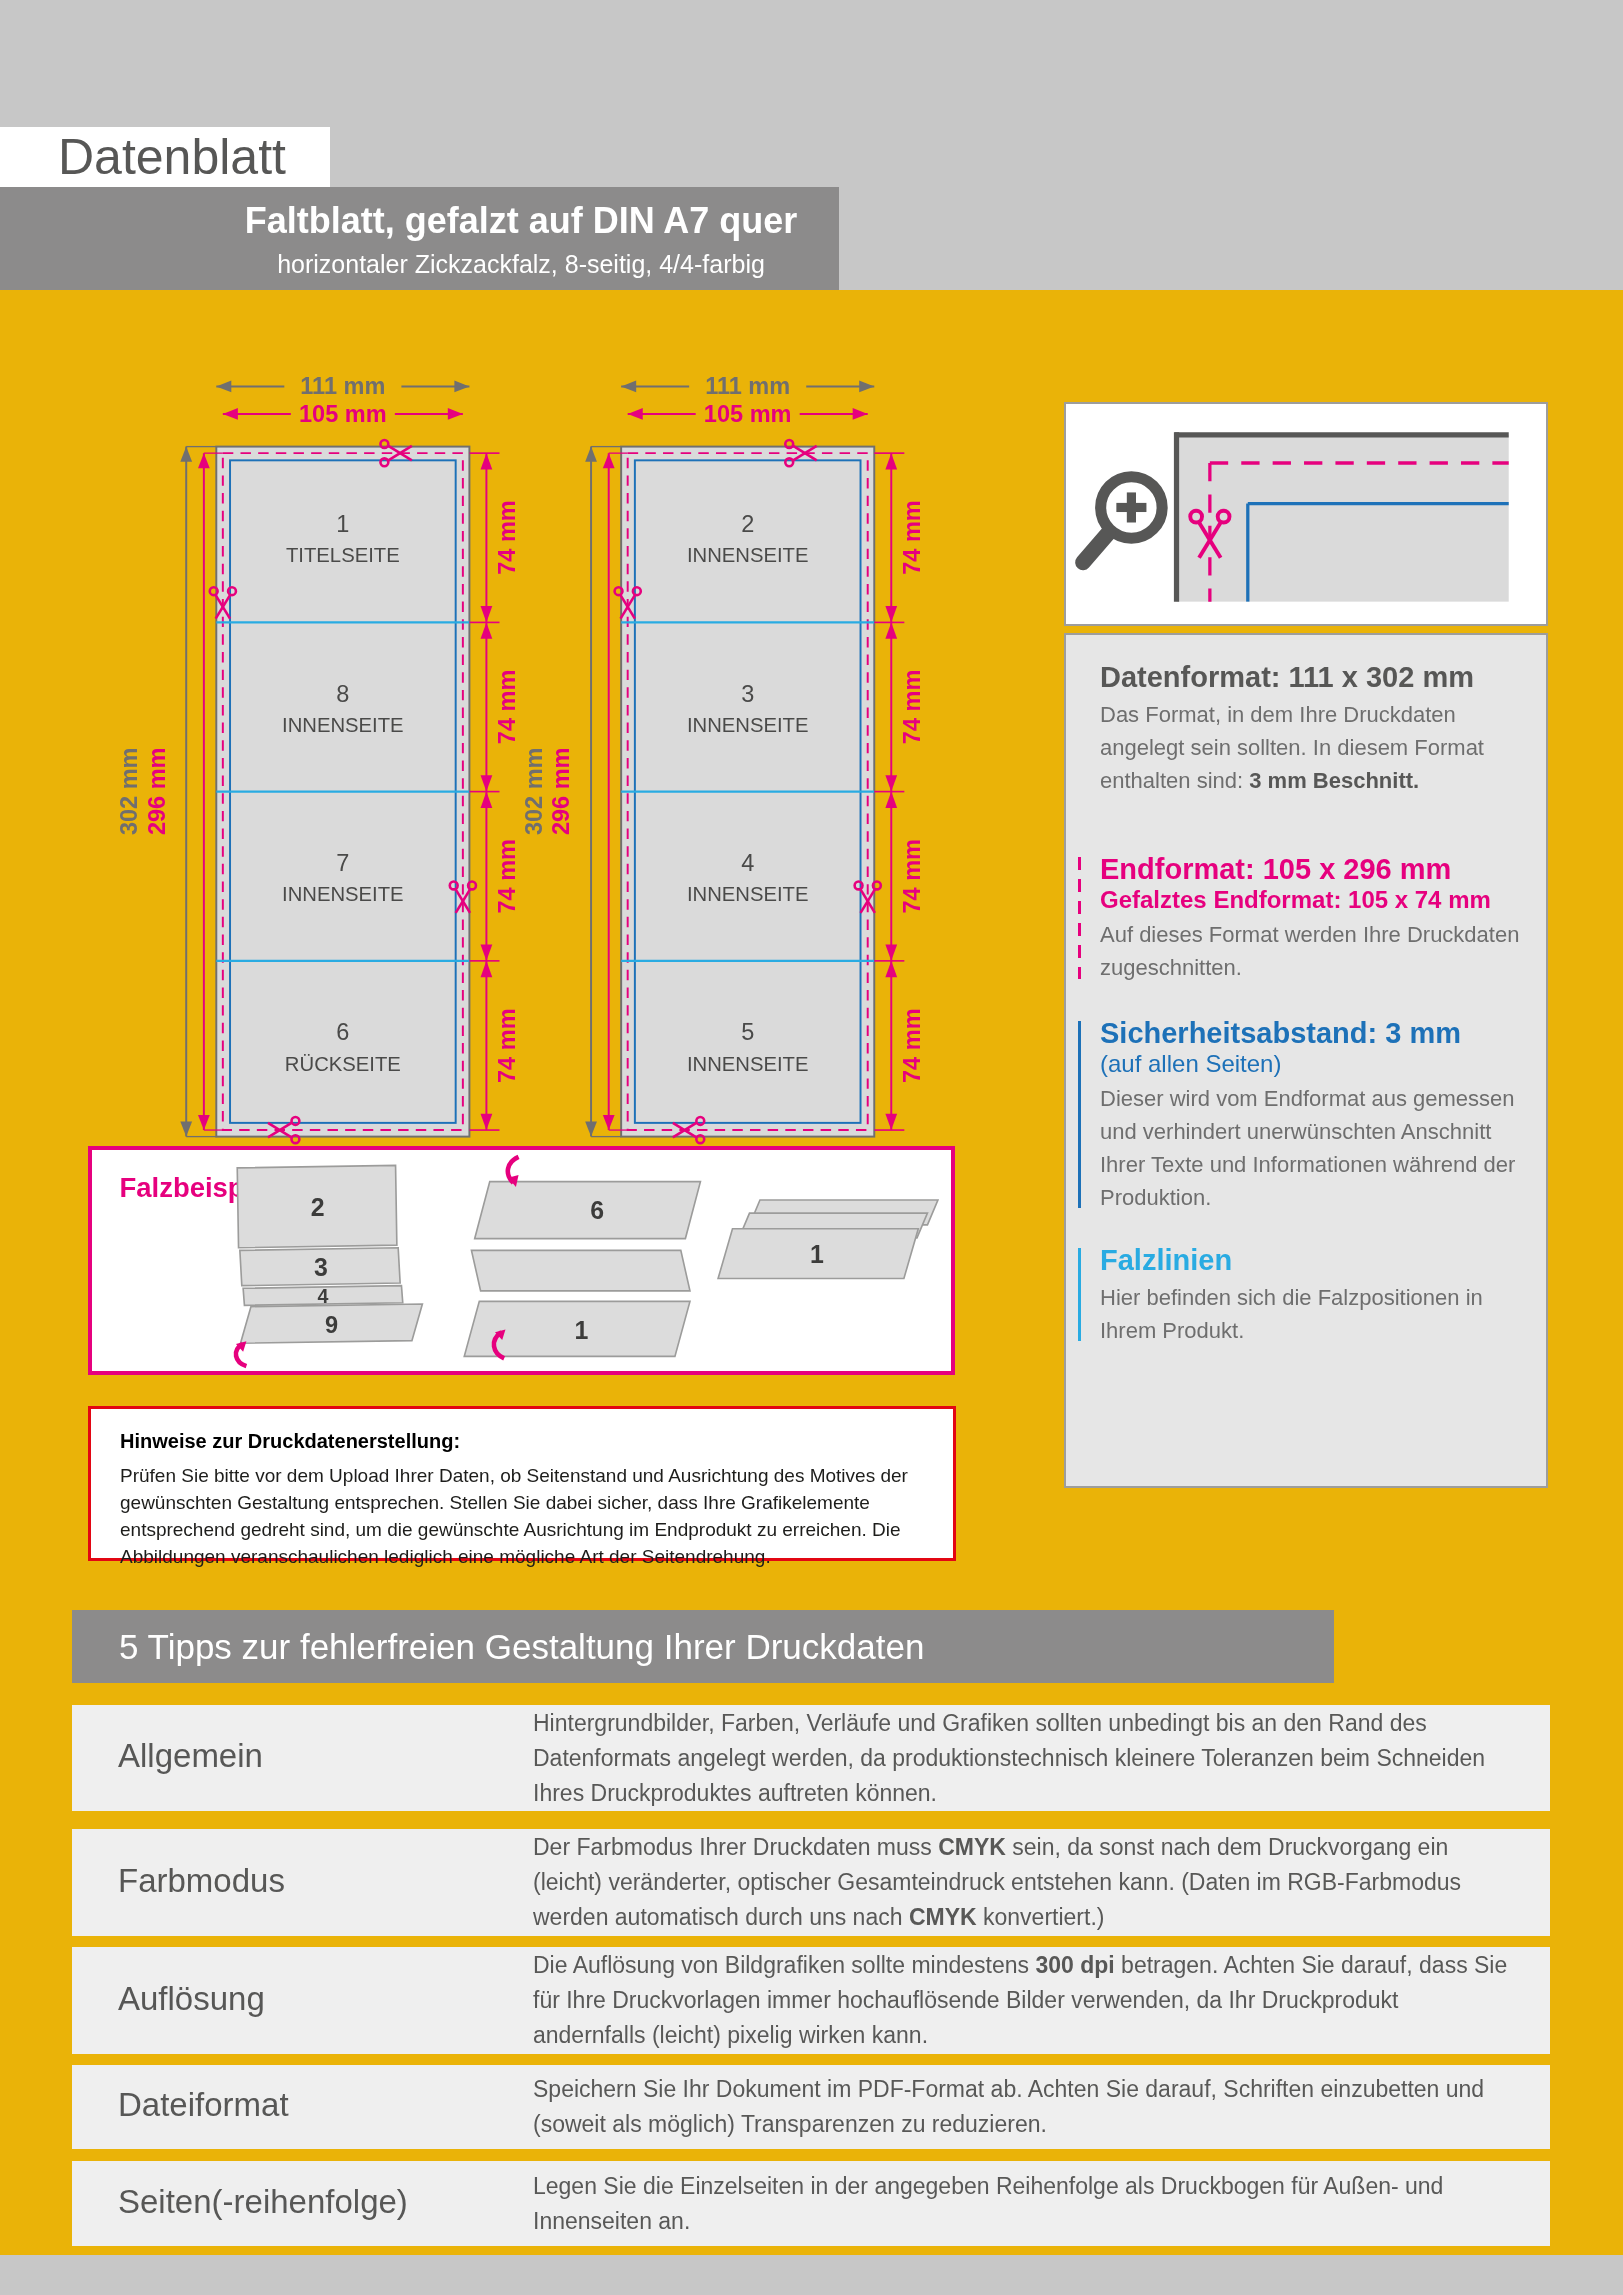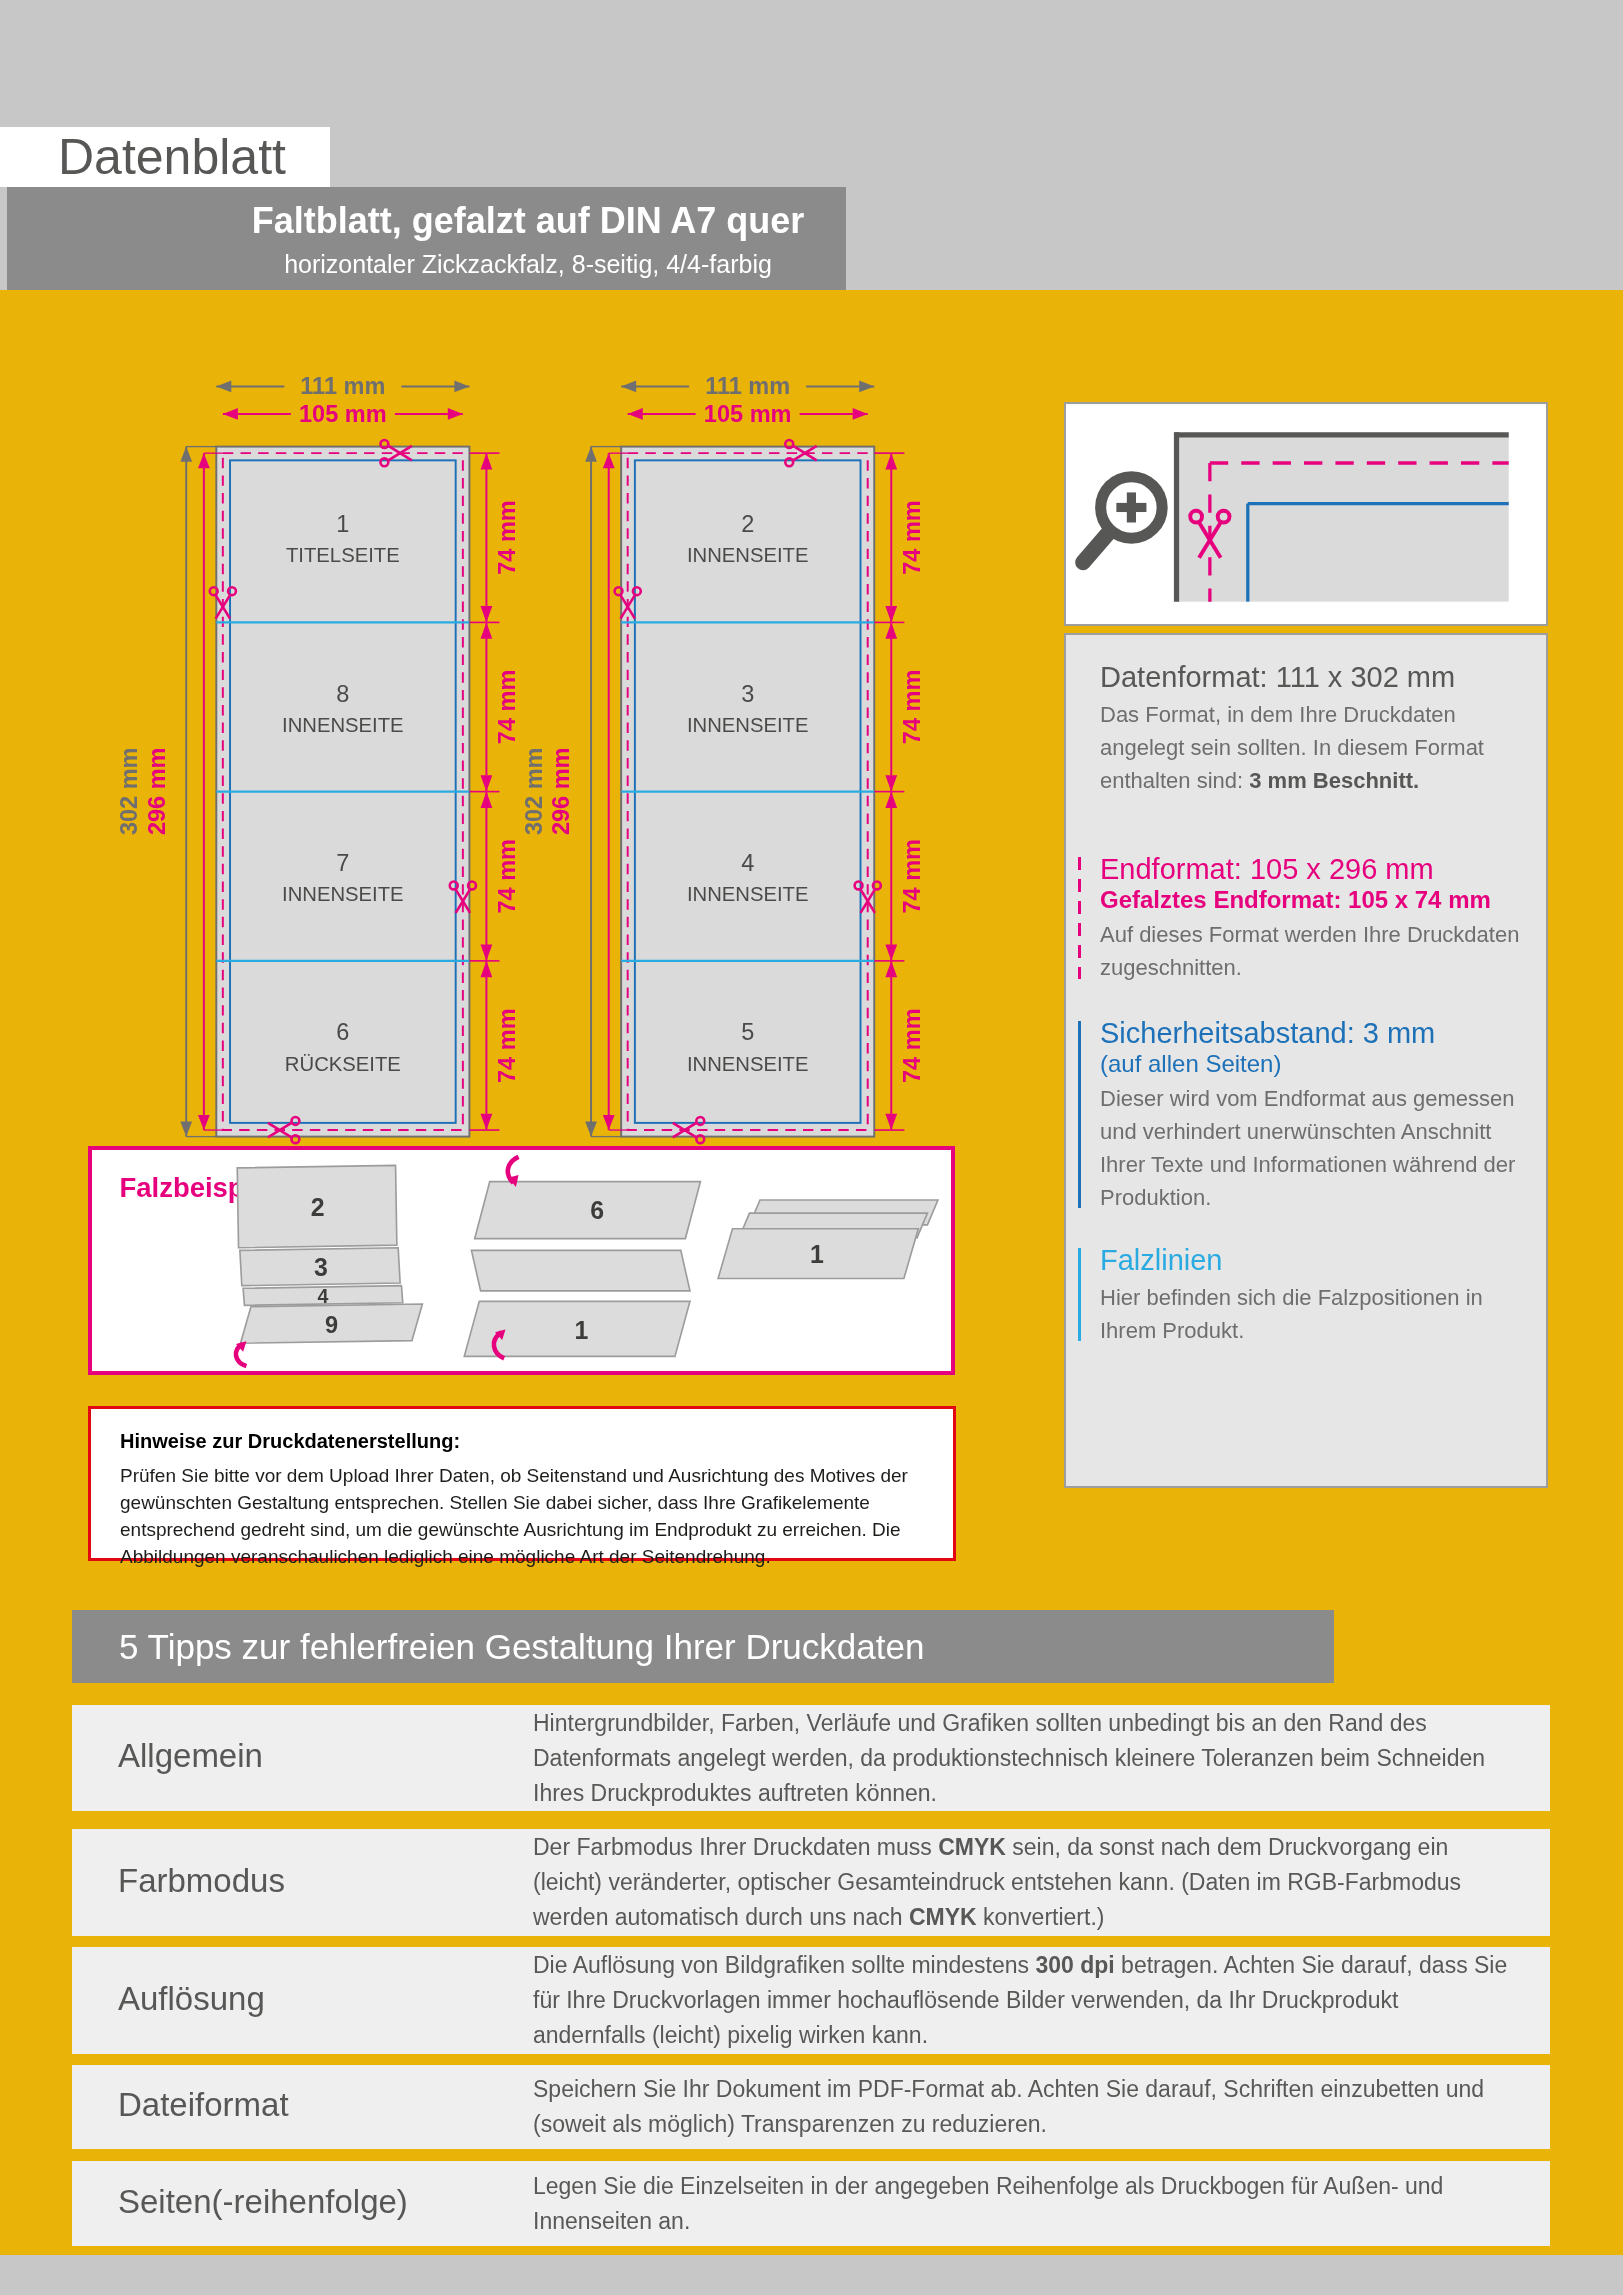--- a/index.html
+++ b/index.html
@@ -6,42 +6,42 @@
   #page{position:relative;width:1623px;height:2295px;background:#eab308;
         font-family:"Liberation Sans", sans-serif;overflow:hidden;}
   .abs{position:absolute;}
 
   
   .top-band{left:0;top:0;width:1623px;height:290px;background:#c7c7c7;}
   .datenblatt-box{left:0;top:127px;width:330px;height:60px;background:#ffffff;}
   .datenblatt-box span{display:block;padding-left:58px;line-height:60px;
         font-size:50px;color:#575756;}
   .product-bar{left:0;top:187px;width:839px;height:103px;background:#8c8b8b;
-        text-align:center;box-sizing:border-box;padding-left:203px;color:#ffffff;margin-left:7px;}
+        text-align:center;box-sizing:border-box;padding-left:203px;color:#ffffff;}
   .product-title{display:block;margin-top:13px;font-size:36px;font-weight:600;}
   .product-subtitle{display:block;margin-top:7.9px;font-size:25px;font-weight:400;}
 
   
   .falz-box{left:88px;top:1146px;width:859px;height:221px;background:#ffffff;
         border:4.6px solid #e6007e;}
 
   
   .hinweis-box{left:88px;top:1406px;width:868px;height:155px;box-sizing:border-box;
         border:3.9px solid #e30613;background:#ffffff;padding:21px 29px 0 29px;}
   .hinweis-title{font-size:20px;font-weight:700;color:#000000;}
   .hinweis-body{margin-top:9.2px;font-size:19px;line-height:27px;color:#1d1d1b;}
 
   
   .detail-box{left:1064px;top:402px;width:484px;height:224px;box-sizing:border-box;
         border:2px solid #9d9d9c;background:#ffffff;}
 
   
   .info-panel{left:1064px;top:633px;width:484px;height:855px;box-sizing:border-box;
         border:2px solid #9d9d9c;background:#e6e6e6;padding:26px 19.6px 0 34px;}
-  .info-panel .hd{font-size:29px;font-weight:400;}
+  .info-panel .hd{font-size:29px;font-weight:700;}
   .info-panel .sub{font-size:24px;font-weight:700;}
   .info-panel p{margin:3.9px 0 0 0;font-size:22px;line-height:33px;color:#6e6e6e;}
   .c-dark{color:#575756;} .c-mag{color:#e6007e;} .c-blue{color:#1d71b8;} .c-cyan{color:#29abe2;}
   .blk{position:relative;}
   .vbar{position:absolute;left:-22px;top:3.9px;bottom:5.2px;width:3.3px;}
   .vbar.mag{background:repeating-linear-gradient(#e6007e 0 13px,transparent 13px 22px);}
   .vbar.blue{background:#1d71b8;}
   .vbar.cyan{background:#29abe2;}
   .gap40{height:26px;} .gap46{height:30px;} .gap50{height:33px;}
 

